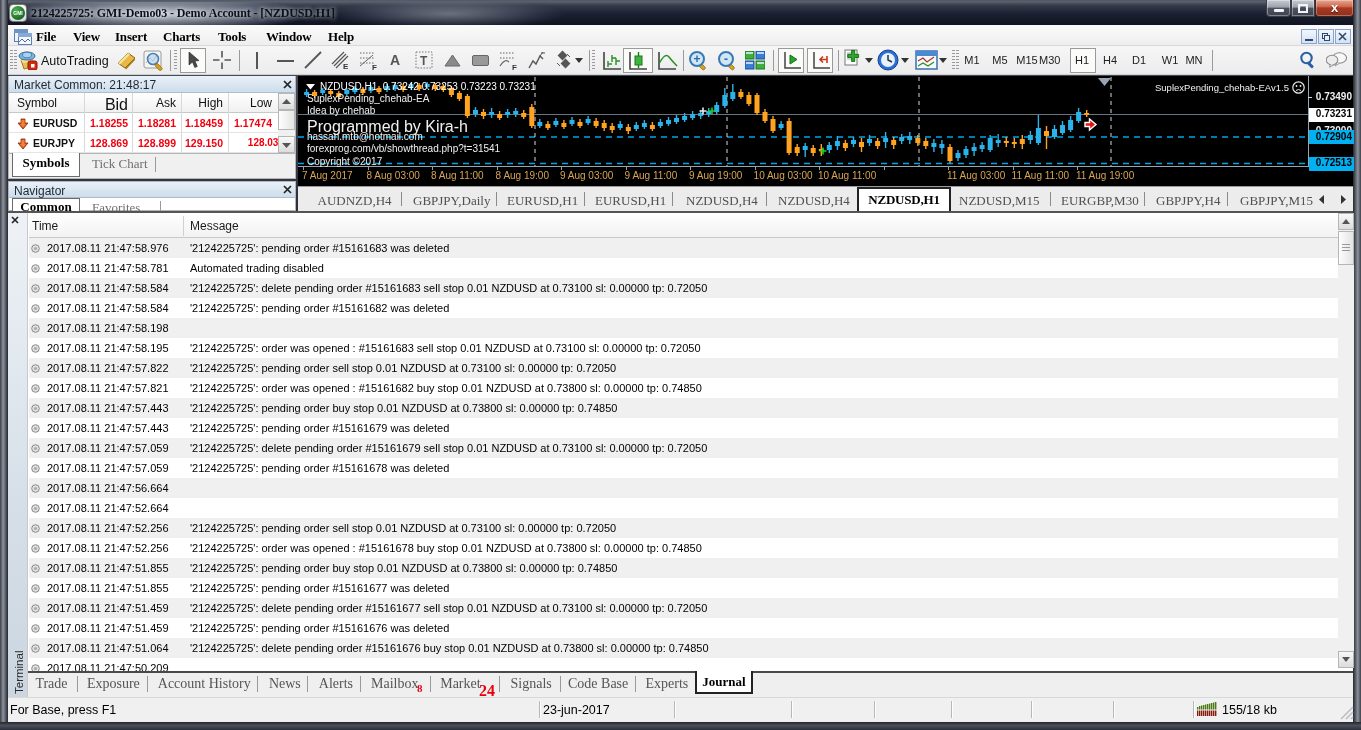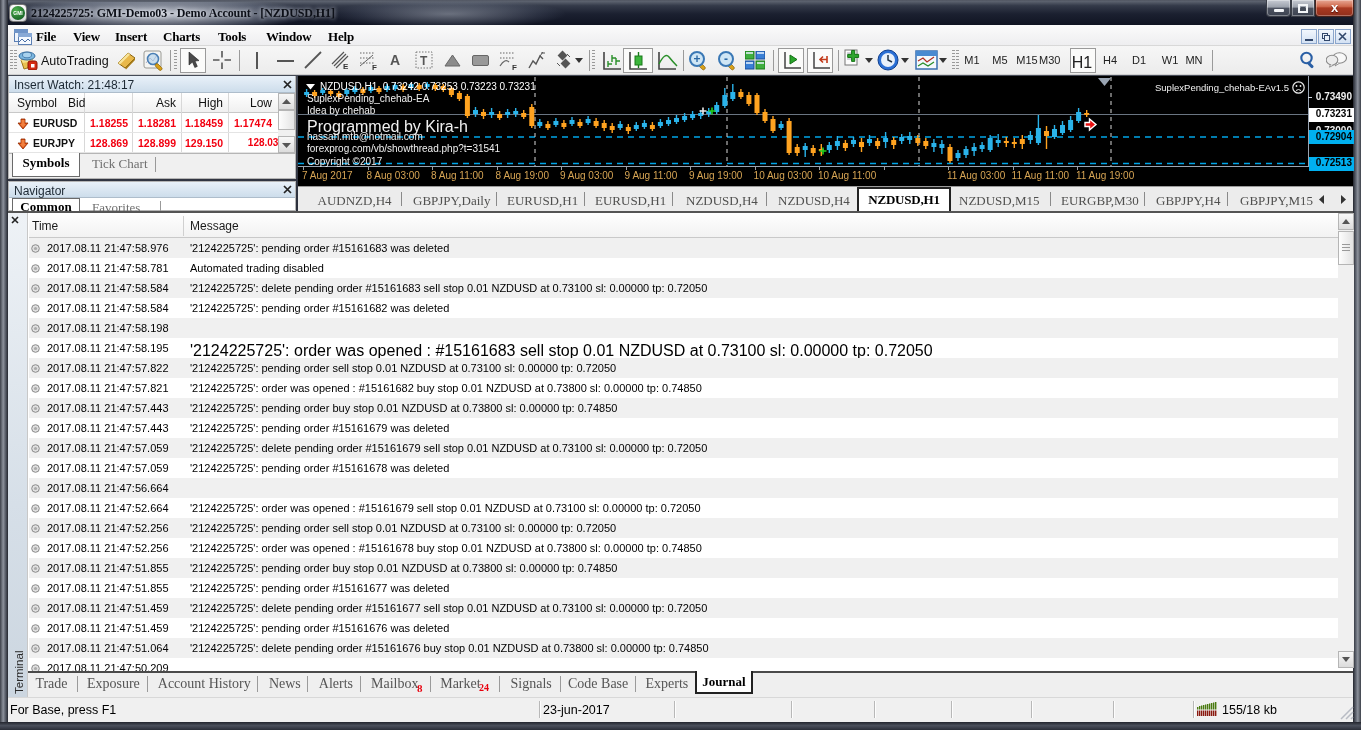--- a/index.html
+++ b/index.html
@@ -203,48 +203,48 @@
 <svg class="abs" style="left:939px;top:58px;" width="9" height="6">
       <path d="M0,0 L8,0 L4,5 Z" fill="#333"></path>
     </svg>
 <div class="grip" style="left:952px;top:50px;height:21px;"></div>
 <div class="grip" style="left:956px;top:50px;height:21px;"></div>
 <div class="abs" style="left:1070px;top:48px;width:26px;height:25px;background:#fbfbfa;border:1px solid #9a9a9a;"></div>
 <div class="abs san" style="left:956px;top:54px;width:32px;text-align:center;font-size:11px;color:#222;">M1</div>
 <div class="abs san" style="left:984px;top:54px;width:32px;text-align:center;font-size:11px;color:#222;">M5</div>
 <div class="abs san" style="left:1011px;top:54px;width:32px;text-align:center;font-size:11px;color:#222;">M15</div>
 <div class="abs san" style="left:1039px;top:54px;width:32px;text-align:left;font-size:11px;color:#222;">M30</div>
-<div class="abs san" style="left:1066px;top:54px;width:32px;text-align:center;font-size:16px;color:#222;">H1</div>
+<div class="abs san" style="left:1066px;top:54px;width:32px;text-align:center;font-size:11px;color:#222;">H1</div>
 <div class="abs san" style="left:1094px;top:54px;width:32px;text-align:center;font-size:11px;color:#222;">H4</div>
 <div class="abs san" style="left:1123px;top:54px;width:32px;text-align:center;font-size:11px;color:#222;">D1</div>
 <div class="abs san" style="left:1154px;top:54px;width:32px;text-align:center;font-size:11px;color:#222;">W1</div>
 <div class="abs san" style="left:1178px;top:54px;width:32px;text-align:center;font-size:11px;color:#222;">MN</div>
 <div class="sep" style="left:1212px;top:50px;height:21px;"></div>
 <svg class="abs" style="left:1299px;top:51px;" width="18" height="19">
 <rect x="9" y="11" width="8" height="3" rx="1.4" transform="rotate(45 10.5 11)" fill="#2a5fa5"></rect>
 <circle cx="7.5" cy="7" r="5.2" fill="none" stroke="#2a5fa5" stroke-width="2.1"></circle>
     </svg>
 <svg class="abs" style="left:1326px;top:52px;" width="21" height="17">
 <ellipse cx="13.5" cy="6" rx="7" ry="5.2" fill="#f8f8f8" stroke="#8a8a8a" stroke-width="1.1"></ellipse>
 <path d="M11,10.5 L9,14 L13.5,11.2" fill="#f8f8f8" stroke="#8a8a8a" stroke-width="0.9"></path>
 <ellipse cx="6" cy="8" rx="5.8" ry="4.8" fill="#ececec" stroke="#8a8a8a" stroke-width="1.1"></ellipse>
 <path d="M4.5,12 L3.5,15.2 L8,12.8" fill="#ececec" stroke="#8a8a8a" stroke-width="0.9"></path>
     </svg>
 
 <div class="abs" style="left:8px;top:76px;width:288px;height:103px;background:#fff;border:1px solid #b5b5b5;"></div>
 <div class="abs" style="left:9px;top:76px;width:286px;height:17px;background:linear-gradient(180deg,#e9f1f9,#cdddeb);border-bottom:1px solid #aebdcb;"></div>
-<div class="abs san" style="left:14px;top:78px;font-size:12px;color:#1c2833;">Insert Watch: 21:48:17</div>
+<div class="abs san" style="left:14px;top:78px;font-size:12px;color:#1c2833;">Market Common: 21:48:17</div>
 <svg class="abs" style="left:283px;top:80px;" width="10" height="10">
       <path d="M1,1 L8,8 M8,1 L1,8" stroke="#222" stroke-width="1.7"></path>
     </svg>
 
 <div class="abs" style="left:9px;top:93px;width:269px;height:20px;background:linear-gradient(180deg,#fff,#f0f0f0);border-bottom:1px solid #c8c8c8;"></div>
 <div class="abs san" style="left:17px;top:96px;font-size:12px;color:#111;">Symbol</div>
 <div class="abs" style="left:84px;top:93px;width:1px;height:60px;background:#d8d8d8;"></div>
-<div class="abs san" style="left:68px;top:96px;width:60px;font-size:12px;color:#111;">Bid</div>
+<div class="abs san" style="left:68px;top:96px;width:60px;text-align:right;font-size:16px;color:#111;">Bid</div>
 <div class="abs" style="left:132px;top:93px;width:1px;height:60px;background:#d8d8d8;"></div>
 <div class="abs san" style="left:116px;top:96px;width:60px;text-align:right;font-size:12px;color:#111;">Ask</div>
 <div class="abs" style="left:181px;top:93px;width:1px;height:60px;background:#d8d8d8;"></div>
 <div class="abs san" style="left:163px;top:96px;width:60px;text-align:right;font-size:12px;color:#111;">High</div>
 <div class="abs" style="left:228px;top:93px;width:1px;height:60px;background:#d8d8d8;"></div>
 <div class="abs san" style="left:212px;top:96px;width:60px;text-align:right;font-size:12px;color:#111;">Low</div>
 <div class="abs" style="left:9px;top:132px;width:269px;height:1px;background:#e4e4e4;"></div>
 <svg class="abs" style="left:17px;top:118px;" width="12" height="12">
 <path d="M4,1 L8,1 L8,5 L11,5 L6,11 L1,5 L4,5 Z" fill="#e05010" stroke="#8f2800" stroke-width="0.8"></path>
 <path d="M4.5,2 L7.5,2 L7.5,6 L9,6 L6,9.5 L3,6 L4.5,6 Z" fill="#f08040"></path>
@@ -628,21 +628,21 @@
 <svg class="abs" style="left:31px;top:324px;" width="9" height="9">
       <circle cx="4.5" cy="4.5" r="3.8" fill="#e0e0e0" stroke="#8a8a8a" stroke-width="1"></circle>
       <circle cx="4.5" cy="4.5" r="1.6" fill="#aaa"></circle>
     </svg>
 <div class="abs san" style="left:47px;top:322px;font-size:11px;color:#000;white-space:nowrap;">2017.08.11 21:47:58.198</div>
 <svg class="abs" style="left:31px;top:344px;" width="9" height="9">
       <circle cx="4.5" cy="4.5" r="3.8" fill="#e0e0e0" stroke="#8a8a8a" stroke-width="1"></circle>
       <circle cx="4.5" cy="4.5" r="1.6" fill="#aaa"></circle>
     </svg>
 <div class="abs san" style="left:47px;top:342px;font-size:11px;color:#000;white-space:nowrap;">2017.08.11 21:47:58.195</div>
-<div class="abs san" style="left:190px;top:342px;font-size:16px;color:#000;white-space:nowrap;max-width:1145px;overflow:hidden;">'2124225725': order was opened : #15161683 sell stop 0.01 NZDUSD at 0.73100 sl: 0.00000 tp: 0.72050</div>
+<div class="abs san" style="left:190px;top:342px;font-size:11px;color:#000;white-space:nowrap;max-width:1145px;overflow:hidden;">'2124225725': order was opened : #15161683 sell stop 0.01 NZDUSD at 0.73100 sl: 0.00000 tp: 0.72050</div>
 <div class="abs" style="left:29px;top:358px;width:1309px;height:20px;background:#f0f0f0;"></div>
 <svg class="abs" style="left:31px;top:364px;" width="9" height="9">
       <circle cx="4.5" cy="4.5" r="3.8" fill="#e0e0e0" stroke="#8a8a8a" stroke-width="1"></circle>
       <circle cx="4.5" cy="4.5" r="1.6" fill="#aaa"></circle>
     </svg>
 <div class="abs san" style="left:47px;top:362px;font-size:11px;color:#000;white-space:nowrap;">2017.08.11 21:47:57.822</div>
 <div class="abs san" style="left:190px;top:362px;font-size:11px;color:#000;white-space:nowrap;max-width:1145px;overflow:hidden;">'2124225725': pending order sell stop 0.01 NZDUSD at 0.73100 sl: 0.00000 tp: 0.72050</div>
 <svg class="abs" style="left:31px;top:384px;" width="9" height="9">
       <circle cx="4.5" cy="4.5" r="3.8" fill="#e0e0e0" stroke="#8a8a8a" stroke-width="1"></circle>
       <circle cx="4.5" cy="4.5" r="1.6" fill="#aaa"></circle>
@@ -679,21 +679,20 @@
 <svg class="abs" style="left:31px;top:484px;" width="9" height="9">
       <circle cx="4.5" cy="4.5" r="3.8" fill="#e0e0e0" stroke="#8a8a8a" stroke-width="1"></circle>
       <circle cx="4.5" cy="4.5" r="1.6" fill="#aaa"></circle>
     </svg>
 <div class="abs san" style="left:47px;top:482px;font-size:11px;color:#000;white-space:nowrap;">2017.08.11 21:47:56.664</div>
 <svg class="abs" style="left:31px;top:504px;" width="9" height="9">
       <circle cx="4.5" cy="4.5" r="3.8" fill="#e0e0e0" stroke="#8a8a8a" stroke-width="1"></circle>
       <circle cx="4.5" cy="4.5" r="1.6" fill="#aaa"></circle>
     </svg>
 <div class="abs san" style="left:47px;top:502px;font-size:11px;color:#000;white-space:nowrap;">2017.08.11 21:47:52.664</div>
-<div class="abs san" style="left:190px;top:502px;font-size:11px;color:#000;white-space:nowrap;max-width:1145px;overflow:hidden;">'2124225725': order was opened : #15161679 sell stop 0.01 NZDUSD at 0.73100 sl: 0.00000 tp: 0.72050</div>
 <div class="abs" style="left:29px;top:518px;width:1309px;height:20px;background:#f0f0f0;"></div>
 <svg class="abs" style="left:31px;top:524px;" width="9" height="9">
       <circle cx="4.5" cy="4.5" r="3.8" fill="#e0e0e0" stroke="#8a8a8a" stroke-width="1"></circle>
       <circle cx="4.5" cy="4.5" r="1.6" fill="#aaa"></circle>
     </svg>
 <div class="abs san" style="left:47px;top:522px;font-size:11px;color:#000;white-space:nowrap;">2017.08.11 21:47:52.256</div>
 <div class="abs san" style="left:190px;top:522px;font-size:11px;color:#000;white-space:nowrap;max-width:1145px;overflow:hidden;">'2124225725': pending order sell stop 0.01 NZDUSD at 0.73100 sl: 0.00000 tp: 0.72050</div>
 <svg class="abs" style="left:31px;top:544px;" width="9" height="9">
       <circle cx="4.5" cy="4.5" r="3.8" fill="#e0e0e0" stroke="#8a8a8a" stroke-width="1"></circle>
       <circle cx="4.5" cy="4.5" r="1.6" fill="#aaa"></circle>
@@ -758,21 +757,21 @@
 <div class="abs ser" style="left:86.9px;top:676px;font-size:14px;color:#555;">Exposure</div>
 <div class="abs ser" style="left:157.8px;top:676px;font-size:14px;color:#555;">Account History</div>
 <div class="abs ser" style="left:268.9px;top:676px;font-size:14px;color:#555;">News</div>
 <div class="abs ser" style="left:318.8px;top:676px;font-size:14px;color:#555;">Alerts</div>
 <div class="abs ser" style="left:371px;top:676px;font-size:14px;color:#555;">Mailbox</div>
 <div class="abs ser" style="left:440.2px;top:676px;font-size:14px;color:#555;">Market</div>
 <div class="abs ser" style="left:510.5px;top:676px;font-size:14px;color:#555;">Signals</div>
 <div class="abs ser" style="left:568px;top:676px;font-size:14px;color:#555;">Code Base</div>
 <div class="abs ser" style="left:645.5px;top:676px;font-size:14px;color:#555;">Experts</div>
 <div class="abs ser" style="left:417px;top:682px;font-size:11px;color:#e8000e;font-weight:bold;">8</div>
-<div class="abs ser" style="left:479px;top:682px;font-size:10px;color:#e8000e;font-weight:bold;">24</div>
+<div class="abs ser" style="left:479px;top:682px;font-size:16px;color:#e8000e;font-weight:bold;">24</div>
 <div class="abs" style="left:76.6px;top:676px;width:1px;height:16px;background:#9a9a9a;"></div>
 <div class="abs" style="left:146.5px;top:676px;width:1px;height:16px;background:#9a9a9a;"></div>
 <div class="abs" style="left:256.6px;top:676px;width:1px;height:16px;background:#9a9a9a;"></div>
 <div class="abs" style="left:307px;top:676px;width:1px;height:16px;background:#9a9a9a;"></div>
 <div class="abs" style="left:360.3px;top:676px;width:1px;height:16px;background:#9a9a9a;"></div>
 <div class="abs" style="left:429.6px;top:676px;width:1px;height:16px;background:#9a9a9a;"></div>
 <div class="abs" style="left:498.8px;top:676px;width:1px;height:16px;background:#9a9a9a;"></div>
 <div class="abs" style="left:559.5px;top:676px;width:1px;height:16px;background:#9a9a9a;"></div>
 <div class="abs" style="left:635px;top:676px;width:1px;height:16px;background:#9a9a9a;"></div>
 <div class="abs" style="left:695px;top:671px;width:58px;height:23px;background:#fff;border:2px solid #222;border-top:none;"></div>

